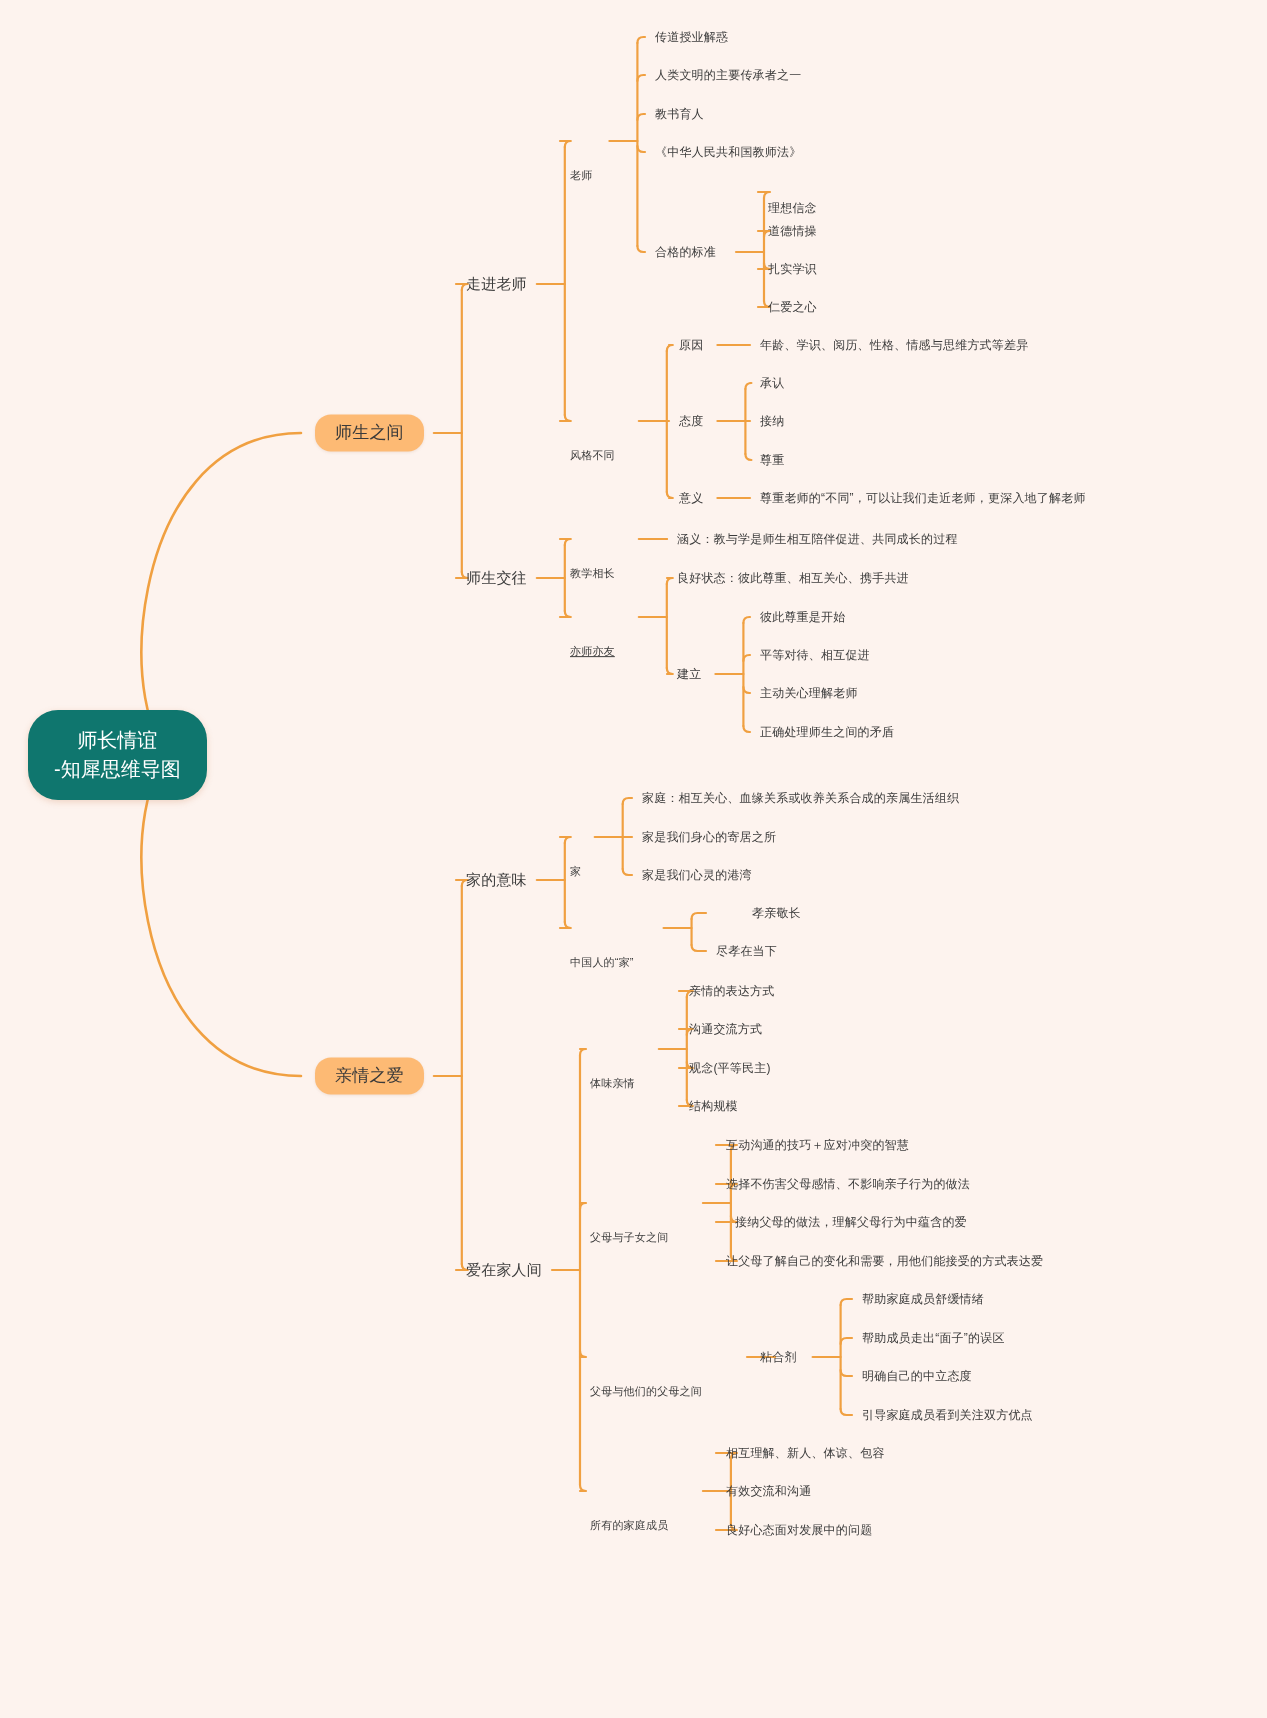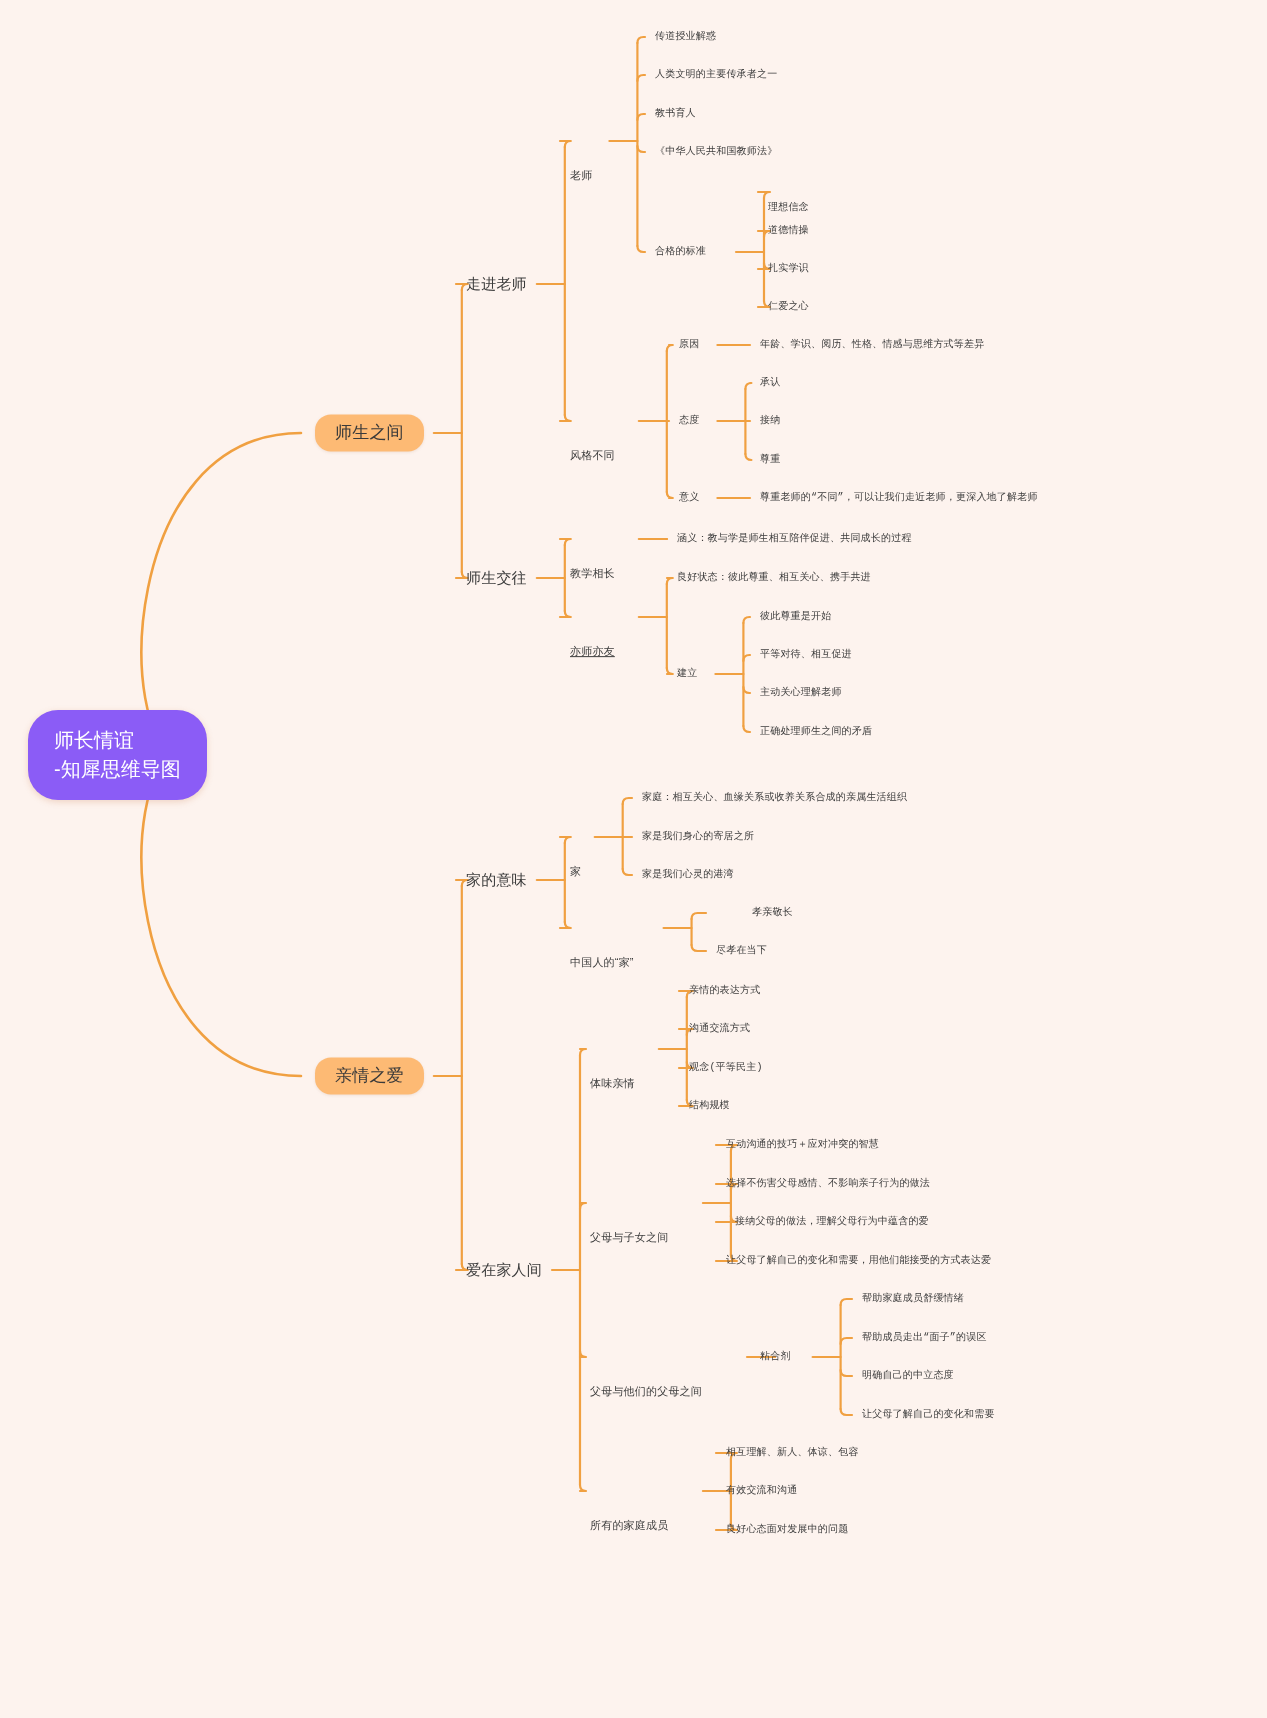--- a/index.html
+++ b/index.html
@@ -39,29 +39,30 @@
   .node.lvl1 {
     background: #fdba74;
     border-radius: 16px;
     padding: 8px 20px;
     font-size: 17px;
     color: #3a3a3a;
     box-shadow: 0 1px 3px rgba(180,140,110,0.18);
   }
   .node.lvl2 { font-size: 15px; }
   .node.lvl3 { font-size: 11px; margin-top: 35px; }
-  .node.lvl4 { font-size: 10px; font-family: Liberation Mono, monospace; }
+  .node.lvl4 { font-size: 12px; }
   #root {
     position: absolute;
-    background: #8b5cf6;
+    background: #0f766e;
     color: #ffffff;
     border-radius: 30px;
     padding: 16px 26px;
     font-size: 20px;
     line-height: 1.45;
+    text-align: center;
     transform: translateY(-50%);
     box-shadow: 0 2px 6px rgba(200,120,70,0.25);
     font-weight: 400;
   }
 </style>
 </head>
 <body>
 
 <div id="canvas">
   <svg class="links" id="links" viewBox="0 0 1267 1718">
@@ -220,18 +221,18 @@
     <div class="node lvl3" style="left: 590px; top: 1203px;"><span>父母与子女之间</span></div>
     <div class="node lvl4" style="left: 726px; top: 1145px;"><span>互动沟通的技巧＋应对冲突的智慧</span></div>
     <div class="node lvl4" style="left: 726px; top: 1184px;"><span>选择不伤害父母感情、不影响亲子行为的做法</span></div>
     <div class="node lvl4" style="left: 735px; top: 1222px;"><span>接纳父母的做法，理解父母行为中蕴含的爱</span></div>
     <div class="node lvl4" style="left: 726px; top: 1261px;"><span>让父母了解自己的变化和需要，用他们能接受的方式表达爱</span></div>
     <div class="node lvl3" style="left: 590px; top: 1357px;"><span>父母与他们的父母之间</span></div>
     <div class="node lvl4" style="left: 760px; top: 1357px;"><span>粘合剂</span></div>
     <div class="node lvl4" style="left: 862px; top: 1299px;"><span>帮助家庭成员舒缓情绪</span></div>
     <div class="node lvl4" style="left: 862px; top: 1338px;"><span>帮助成员走出“面子”的误区</span></div>
     <div class="node lvl4" style="left: 862px; top: 1376px;"><span>明确自己的中立态度</span></div>
-    <div class="node lvl4" style="left: 862px; top: 1415px;"><span>让父母了解自己的变化和需要</span></div>
+    <div class="node lvl4" style="left: 862px; top: 1415px;"><span>引导家庭成员看到关注双方优点</span></div>
     <div class="node lvl3" style="left: 590px; top: 1491px;"><span>所有的家庭成员</span></div>
     <div class="node lvl4" style="left: 726px; top: 1453px;"><span>相互理解、新人、体谅、包容</span></div>
     <div class="node lvl4" style="left: 726px; top: 1491px;"><span>有效交流和沟通</span></div>
     <div class="node lvl4" style="left: 726px; top: 1530px;"><span>良好心态面对发展中的问题</span></div>
   </div>
 
 </body></html>

